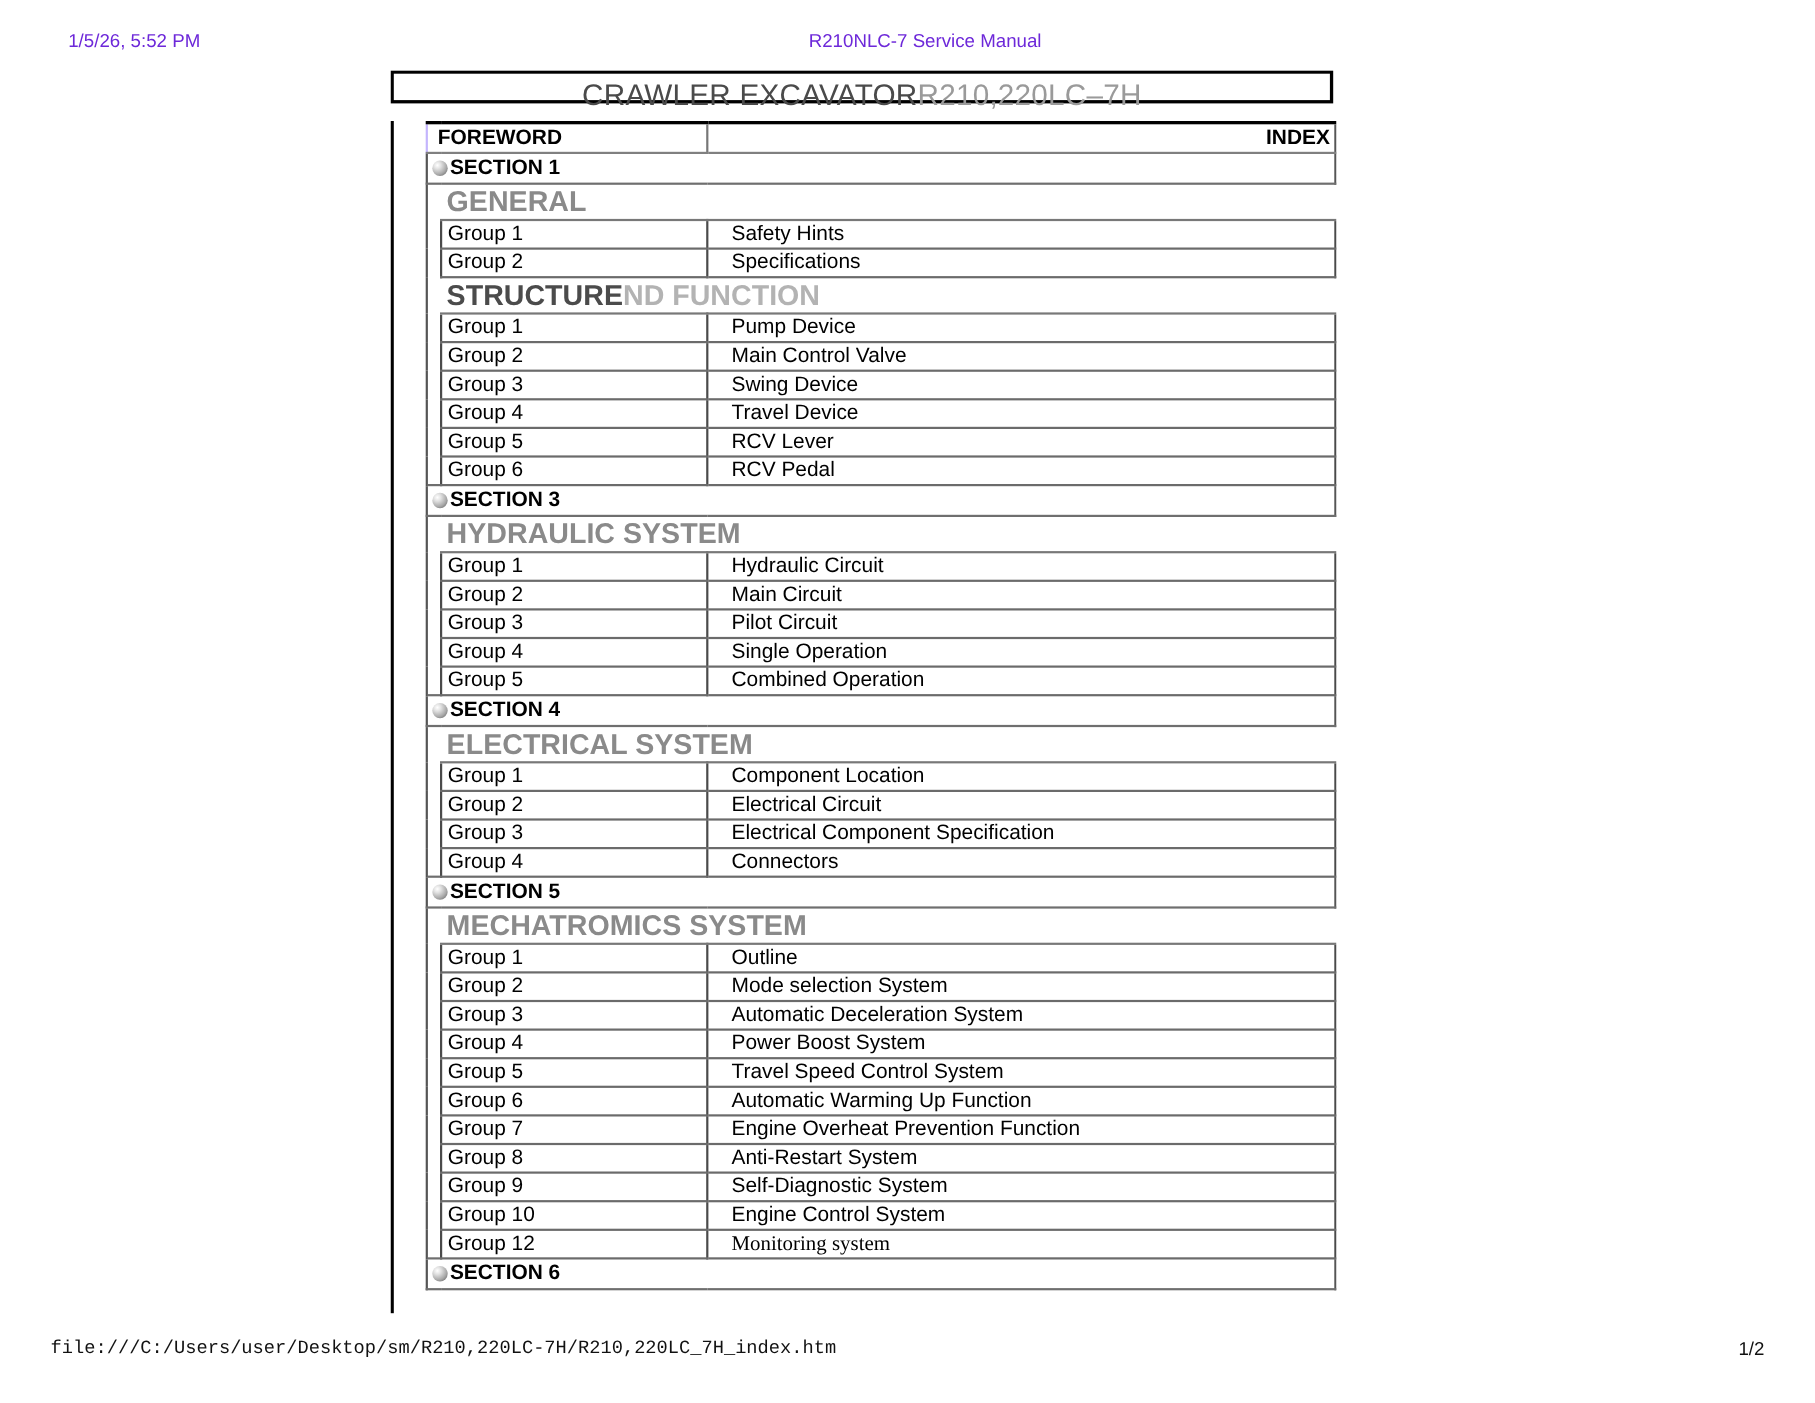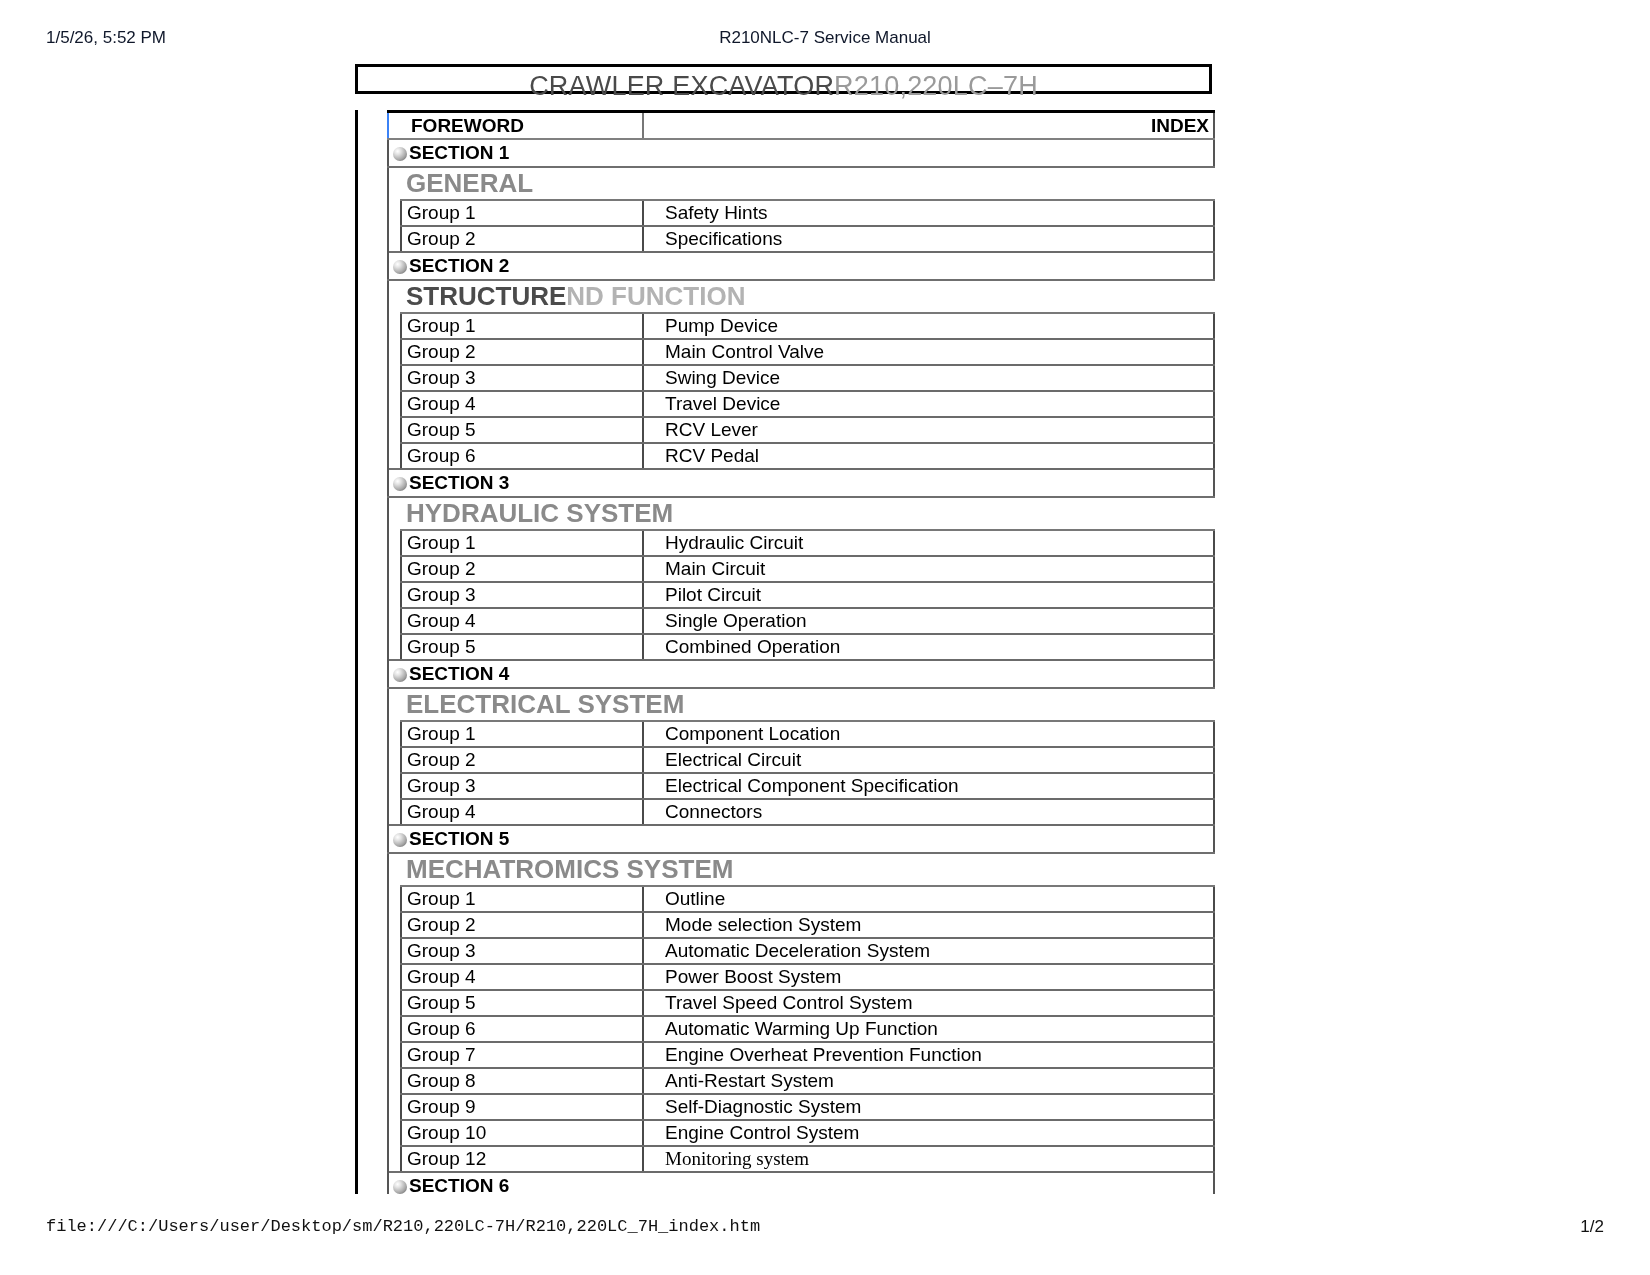--- a/index.html
+++ b/index.html
@@ -14,25 +14,25 @@
     font-family: "Liberation Sans", sans-serif;
     color: #000000;
     position: relative;
     overflow: hidden;
   }
 
   
   .print-header {
     position: absolute;
     top: 28px;
-    left: 0;
+    left: 16px;
     width: 1540px;
     height: 22px;
     font-size: 17px;
-    color: #0f172a;
+    color: #6d28d9;
   }
   .print-header .ph-left {
     position: absolute;
     left: 46px;
     top: 0;
     white-space: nowrap;
   }
   .print-header .ph-center {
     position: absolute;
     left: 0;
@@ -133,23 +133,23 @@
   tr.row-foreword td {
     height: 25px;
     border-top: 3px solid #000;
     border-bottom: 2px solid #808080;
     font-size: 19px;
     font-weight: bold;
     color: #000;
     background: #fff;
   }
   tr.row-foreword td.fw-left {
-    border-left: 2px solid #3b82f6;
+    border-left: 2px solid #c4b5fd;
     border-right: 2px solid #777;
-    padding-left: 22px;
+    padding-left: 9px;
   }
   tr.row-foreword td.fw-right {
     border-right: 2px solid #555;
     padding-right: 4px;
     text-align: right;
   }
 
   
   tr.row-section td {
     height: 26px;
@@ -264,23 +264,20 @@
           <tr class="row-group">
             <td class="indent-cell"></td>
             <td class="g-num">Group 1</td>
             <td class="g-title">Safety Hints</td>
           </tr>
           <tr class="row-group">
             <td class="indent-cell"></td>
             <td class="g-num">Group 2</td>
             <td class="g-title">Specifications</td>
           </tr>
-          <tr class="row-section">
-            <td colspan="3"><span class="ball-icon"></span><span>SECTION 2</span></td>
-          </tr>
           <tr class="row-subtitle">
             <td class="indent-cell"></td>
             <td colspan="2"><span class="sub-dark">STRUCTURE</span><span class="sub-light">ND FUNCTION</span></td>
           </tr>
           <tr class="row-group">
             <td class="indent-cell"></td>
             <td class="g-num">Group 1</td>
             <td class="g-title">Pump Device</td>
           </tr>
           <tr class="row-group">

